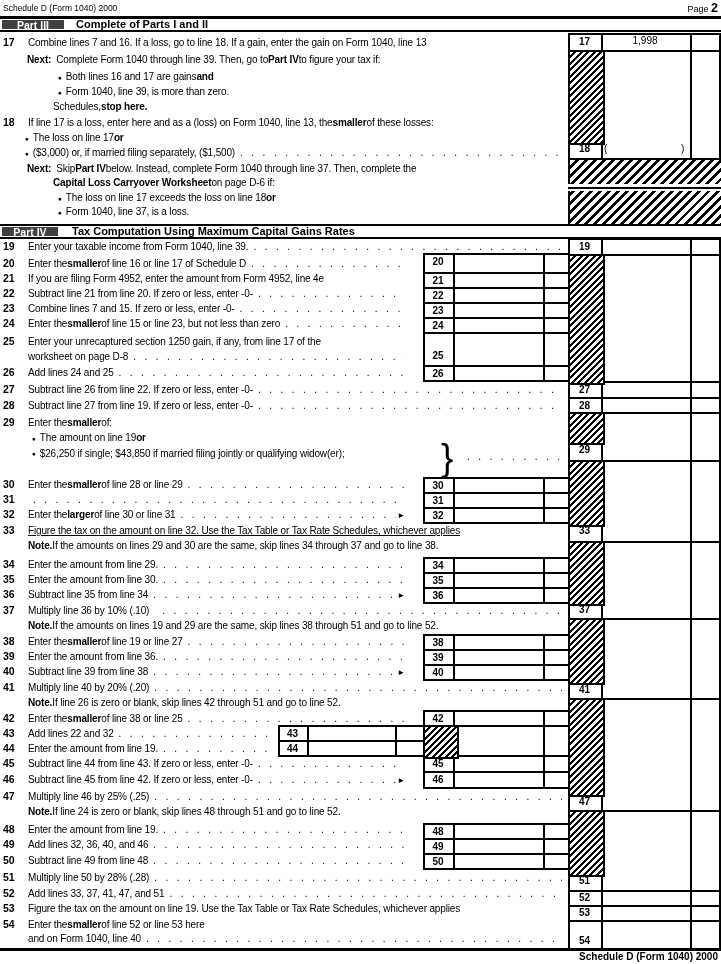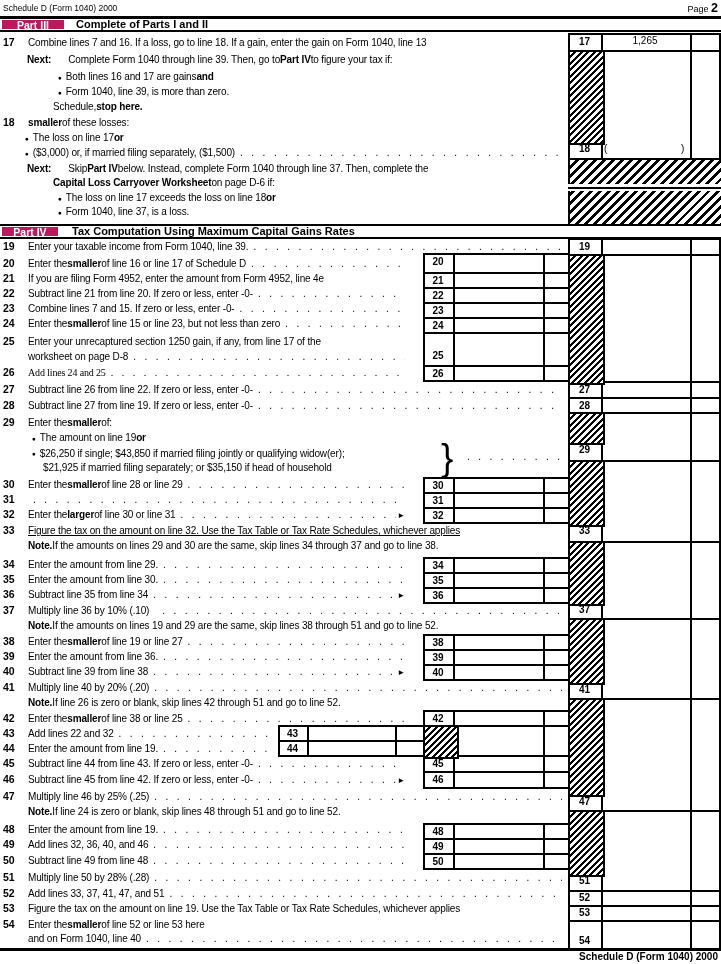--- a/index.html
+++ b/index.html
@@ -1,36 +1,36 @@
 <!DOCTYPE html>
 <html><head>
 <meta charset="utf-8">
 <style>
   html,body{margin:0;padding:0;background:#fff;}
   #page{position:relative;width:721px;height:964px;background:#fff;color:#000;
         font-family:"Liberation Sans",sans-serif;overflow:hidden;}
   .row{position:absolute;display:flex;align-items:baseline;white-space:nowrap;overflow:hidden;
        font-size:10px;line-height:13px;letter-spacing:-0.15px;z-index:5;}
   .row .b{font-weight:700;}
-  .row .lbl{font-weight:700;margin-right:17px;}
+  .row .lbl{font-weight:700;margin-right:5px;}
   .row .bu{font-size:6.5px;margin-right:4px;}
   .row .lead{flex:1 1 auto;min-width:0;overflow:hidden;letter-spacing:8.5px;padding-left:5px;}
   .row .arr{font-size:8px;margin-left:1px;}
   .lno{position:absolute;left:3px;font-weight:700;font-size:10.5px;line-height:13px;z-index:5;}
   .hl,.vl{position:absolute;background:#000;z-index:2;}
   .hatch{position:absolute;border:2px solid #000;z-index:3;
          background:repeating-linear-gradient(135deg,#fff 0 2.6px,#000 2.6px 4.6px);}
   .hatch.big{background:repeating-linear-gradient(135deg,#fff 0 3.6px,#000 3.6px 6.4px);}
   .band{position:absolute;left:568px;width:153px;top:184px;height:7px;background:#fff;z-index:4;}
   .bandline{position:absolute;left:568px;width:153px;top:187px;height:2px;background:#000;z-index:4;}
   .bnum{position:absolute;font-weight:700;font-size:10px;text-align:center;line-height:14px;z-index:5;}
   .cell{position:absolute;z-index:1;background:#fff;}
   .bar{position:absolute;left:0;width:721px;background:#fff;border-top:3px solid #000;
        border-bottom:2px solid #000;box-sizing:border-box;z-index:6;}
-  .bar .tag{position:absolute;top:1px;bottom:1px;background:#be185d;color:#fff;font-weight:700;
+  .bar .tag{position:absolute;top:1px;bottom:1px;background:#404040;color:#fff;font-weight:700;
             font-size:10.5px;text-align:center;line-height:11px;}
   .bar .ttl{position:absolute;top:0;font-weight:700;font-size:11px;line-height:11px;}
   .hdrL{position:absolute;left:3px;top:3px;font-size:8.5px;z-index:5;}
   .hdrR{position:absolute;right:3px;top:1px;font-size:9px;z-index:5;}
   .hdrR .pg{font-weight:700;font-size:12.5px;}
   .val17{position:absolute;left:601px;top:35px;width:88px;text-align:center;font-size:10px;z-index:5;}
   .paren{position:absolute;font-size:10px;line-height:13px;z-index:5;}
   .brace{position:absolute;left:441px;top:439px;font-size:37px;line-height:37px;font-weight:400;z-index:5;}
   .ftr{position:absolute;right:3px;top:951px;font-weight:700;font-size:10px;z-index:5;}
 </style>
@@ -43,21 +43,21 @@
 
   <div class="bar" style="top:16px;height:16px;">
     <div class="tag" style="left:2px;width:62px;">Part III</div>
     <div class="ttl" style="left:76px;">Complete of Parts I and II</div>
   </div>
   <div class="bar" style="top:224px;height:15px;border-top-width:2px;">
     <div class="tag" style="left:2px;width:56px;line-height:10px;">Part IV</div>
     <div class="ttl" style="left:72px;">Tax Computation Using Maximum Capital Gains Rates</div>
   </div>
 
-  <div class="val17">1,265</div>
+  <div class="val17">1,998</div>
   <div class="paren" style="left:604px;top:142px;">(</div>
   <div class="paren" style="left:681px;top:142px;">)</div>
   <div class="brace">}</div>
   <div class="band"></div>
   <div class="bandline"></div>
   <div class="ftr">Schedule D (Form 1040) 2000</div>
 <div class="cell" style="left: 601px; top: 33px; width: 118px; height: 17px;"></div>
     <div class="cell" style="left: 601px; top: 50px; width: 118px; height: 108px;"></div>
     <div class="cell" style="left: 601px; top: 238px; width: 118px; height: 16px;"></div>
     <div class="cell" style="left: 601px; top: 381px; width: 118px; height: 16px;"></div>
@@ -238,24 +238,25 @@
     <div class="row" style="left: 58px; top: 70px; max-width: 504px;">
       <span class="bu">●</span>
       <span class="">Both lines 16 and 17 are gains </span>
       <span class="b">and</span>
     </div>
     <div class="row" style="left: 58px; top: 85px; max-width: 504px;">
       <span class="bu">●</span>
       <span class="">Form 1040, line 39, is more than zero.</span>
     </div>
     <div class="row" style="left: 53px; top: 100px; max-width: 509px;">
-      <span class="">Schedule, </span>
+      <span class="">Schedules, </span>
       <span class="b">stop here.</span>
     </div>
     <div class="row" style="left: 28px; top: 116px; max-width: 534px;">
+      <span class="">If line 17 is a loss, enter here and as a (loss) on Form 1040, line 13, the </span>
       <span class="b">smaller</span>
       <span class=""> of these losses:</span>
     </div>
     <div class="lno" style="top: 116px;">18</div>
     <div class="row" style="left: 25px; top: 131px; max-width: 537px;">
       <span class="bu">●</span>
       <span class="">The loss on line 17 </span>
       <span class="b">or</span>
     </div>
     <div class="row" style="left: 25px; top: 146px; width: 537px;">
@@ -316,21 +317,21 @@
     </div>
     <div class="lno" style="top: 317px;">24</div>
     <div class="row" style="left: 28px; top: 335px; max-width: 534px;">
       <span class="">Enter your unrecaptured section 1250 gain, if any, from line 17 of the</span>
     </div>
     <div class="lno" style="top: 335px;">25</div>
     <div class="row" style="left: 28px; top: 350px; width: 377px;">
       <span class="">worksheet on page D-8</span>
       <span class="lead">............................................................</span>
     </div>
-    <div class="row" style="left: 28px; top: 366px; width: 377px; font-family: Liberation Serif, serif;">
+    <div class="row" style="left: 28px; top: 366px; width: 377px;">
       <span class="">Add lines 24 and 25</span>
       <span class="lead">............................................................</span>
     </div>
     <div class="lno" style="top: 366px;">26</div>
     <div class="row" style="left: 28px; top: 383px; width: 534px;">
       <span class="">Subtract line 26 from line 22. If zero or less, enter -0-</span>
       <span class="lead">............................................................</span>
     </div>
     <div class="lno" style="top: 383px;">27</div>
     <div class="row" style="left: 28px; top: 399px; width: 534px;">
@@ -345,23 +346,20 @@
     </div>
     <div class="lno" style="top: 416px;">29</div>
     <div class="row" style="left: 32px; top: 431px; max-width: 530px;">
       <span class="bu">●</span>
       <span class="">The amount on line 19 </span>
       <span class="b">or</span>
     </div>
     <div class="row" style="left: 32px; top: 447px; max-width: 530px; align-items: center;">
       <span class="bu">●</span>
       <span class="">$26,250 if single; $43,850 if married filing jointly or qualifying widow(er);</span>
-    </div>
-    <div class="row" style="left: 43px; top: 461px; max-width: 519px;">
-      <span class="">$21,925 if married filing separately; or $35,150 if head of household</span>
     </div>
     <div class="row" style="left: 462px; top: 450px; width: 98px;">
       <span class="lead">............................................................</span>
     </div>
     <div class="row" style="left: 28px; top: 478px; width: 377px;">
       <span class="">Enter the </span>
       <span class="b">smaller</span>
       <span class=""> of line 28 or line 29</span>
       <span class="lead">............................................................</span>
     </div>

